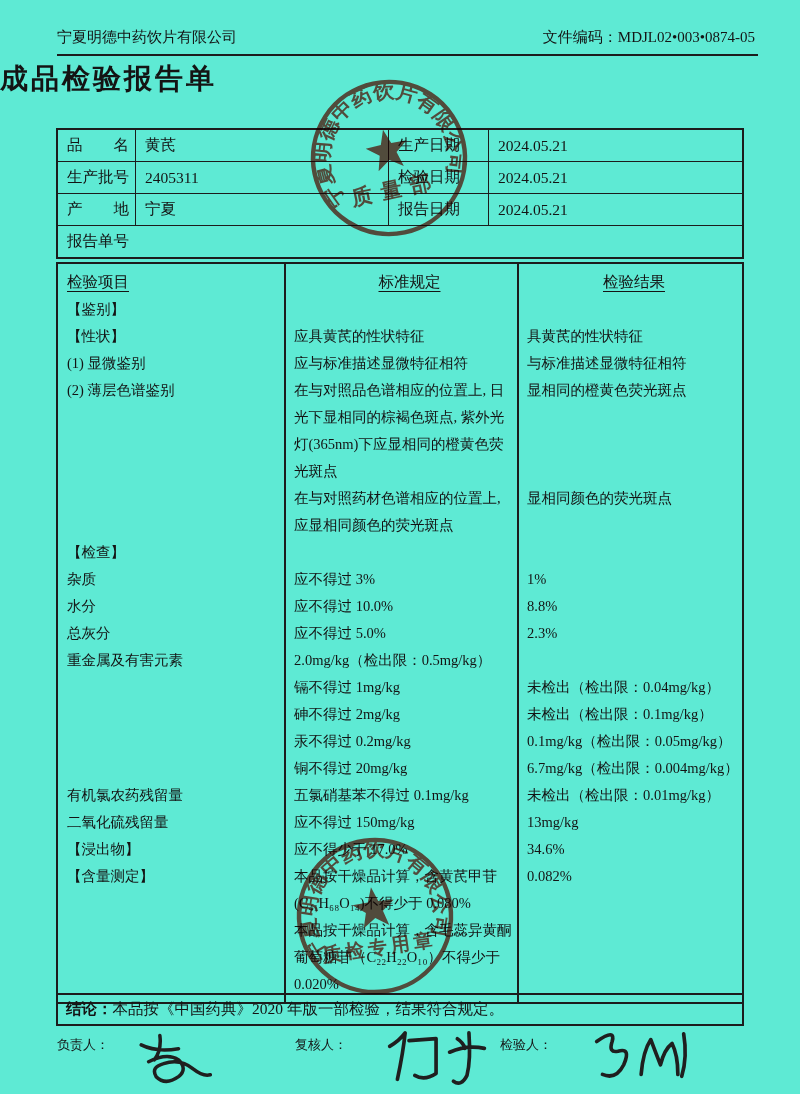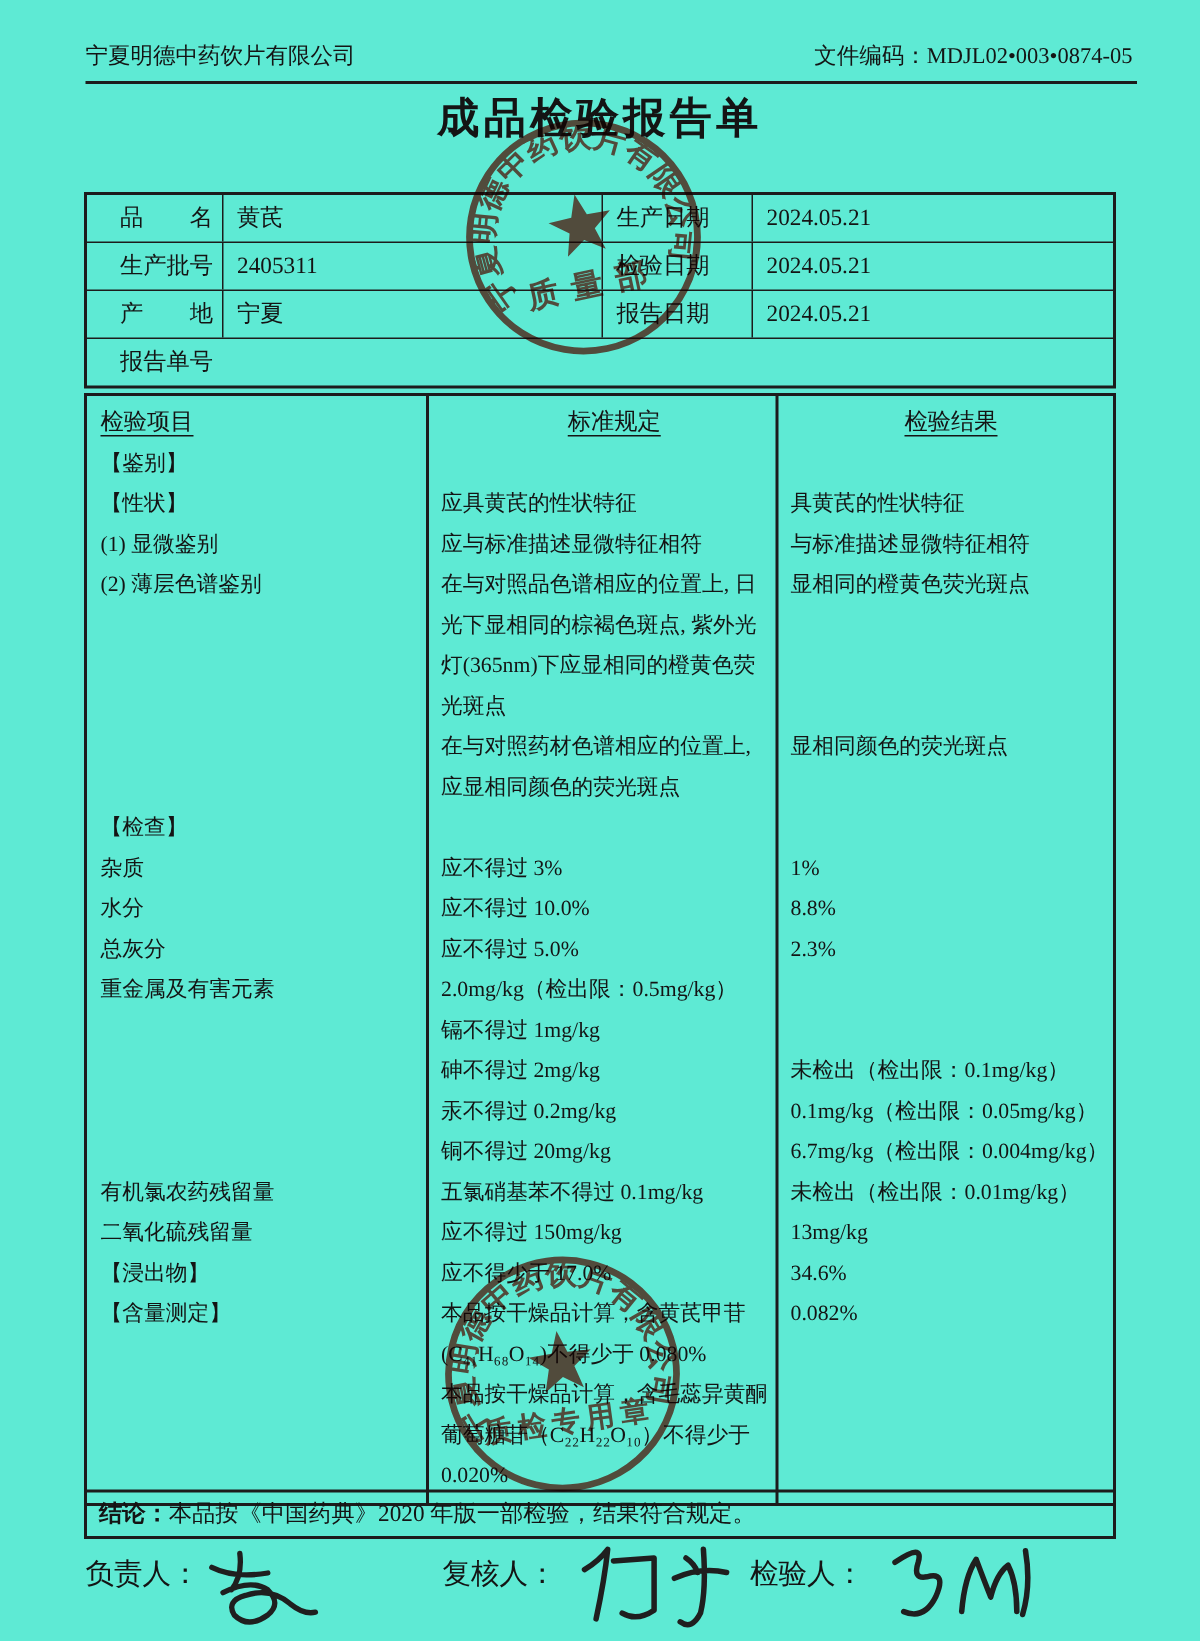--- a/index.html
+++ b/index.html
@@ -14,28 +14,28 @@
     position:absolute;left:57px;right:45px;top:28px;
     display:flex;justify-content:space-between;align-items:baseline;
     font-size:15px;
   }
   .header-rule{
     position:absolute;left:57px;right:42px;top:54px;height:0;
     border-top:2px solid #1c1c1c;
   }
   .title{
     position:absolute;left:0;right:0;top:60px;margin:0;
-    text-align:center;font-size:28px;font-weight:bold;letter-spacing:3px;
+    text-align:left;font-size:28px;font-weight:bold;letter-spacing:3px;
   }
   
   .info-table{
     position:absolute;left:56px;top:128px;width:688px;
     border:2px solid #1c1c1c;box-sizing:border-box;
   }
-  .i-row{display:flex;height:31px;border-top:1.6px solid #1c1c1c;padding-left:13px;}
+  .i-row{display:flex;height:31px;border-top:1.6px solid #1c1c1c;}
   .i-row:first-child{border-top:none;}
   .i-cell{
     box-sizing:border-box;display:flex;align-items:center;
     font-size:15.5px;padding-left:9px;border-left:1.6px solid #1c1c1c;
     white-space:pre;overflow:hidden;
   }
   .i-cell:first-child{border-left:none;}
   .iw0{width:77px;}
   .iw1{width:253px;}
   .iw2{width:100px;}
@@ -65,21 +65,21 @@
   .vc{display:flex;align-items:center;}
   
   .conclusion{
     position:absolute;left:56px;top:993px;width:688px;height:33px;
     border:2px solid #1c1c1c;box-sizing:border-box;
     display:flex;align-items:center;padding-left:8px;font-size:15.5px;
   }
   .conclusion .b{font-weight:bold;}
   
   .sign-row{position:absolute;left:0;top:1028px;width:800px;height:64px;}
-  .sig-label{position:absolute;top:8px;font-size:19px;}
+  .sig-label{position:absolute;top:8px;font-size:13px;}
   .sig-svg{position:absolute;}
   .sig-svg path{stroke:#1f1f1f;stroke-width:1.9;fill:none;
     stroke-linecap:round;stroke-linejoin:round;}
   
   .stamp{position:absolute;mix-blend-mode:multiply;opacity:0.88;}
   .stamp1{left:294px;top:63px;transform:rotate(-12deg);}
   .stamp2{left:280px;top:821px;transform:rotate(-8deg);}
 </style>
 </head>
 <body>
@@ -174,20 +174,21 @@
         <div class="mc col-std">应不得过 5.0%</div>
         <div class="mc col-res">2.3%</div>
       </div>
       <div class="m-row">
         <div class="mc col-item">重金属及有害元素</div>
         <div class="mc col-res">2.0mg/kg（检出限：0.5mg/kg）</div>
       </div>
       <div class="m-row">
         <div class="mc col-item"></div>
         <div class="mc col-std">镉不得过 1mg/kg</div>
+        <div class="mc col-res">未检出（检出限：0.04mg/kg）</div>
       </div>
       <div class="m-row">
         <div class="mc col-item"></div>
         <div class="mc col-std">砷不得过 2mg/kg</div>
         <div class="mc col-res">未检出（检出限：0.1mg/kg）</div>
       </div>
       <div class="m-row">
         <div class="mc col-item"></div>
         <div class="mc col-std">汞不得过 0.2mg/kg</div>
         <div class="mc col-res">0.1mg/kg（检出限：0.05mg/kg）</div>

